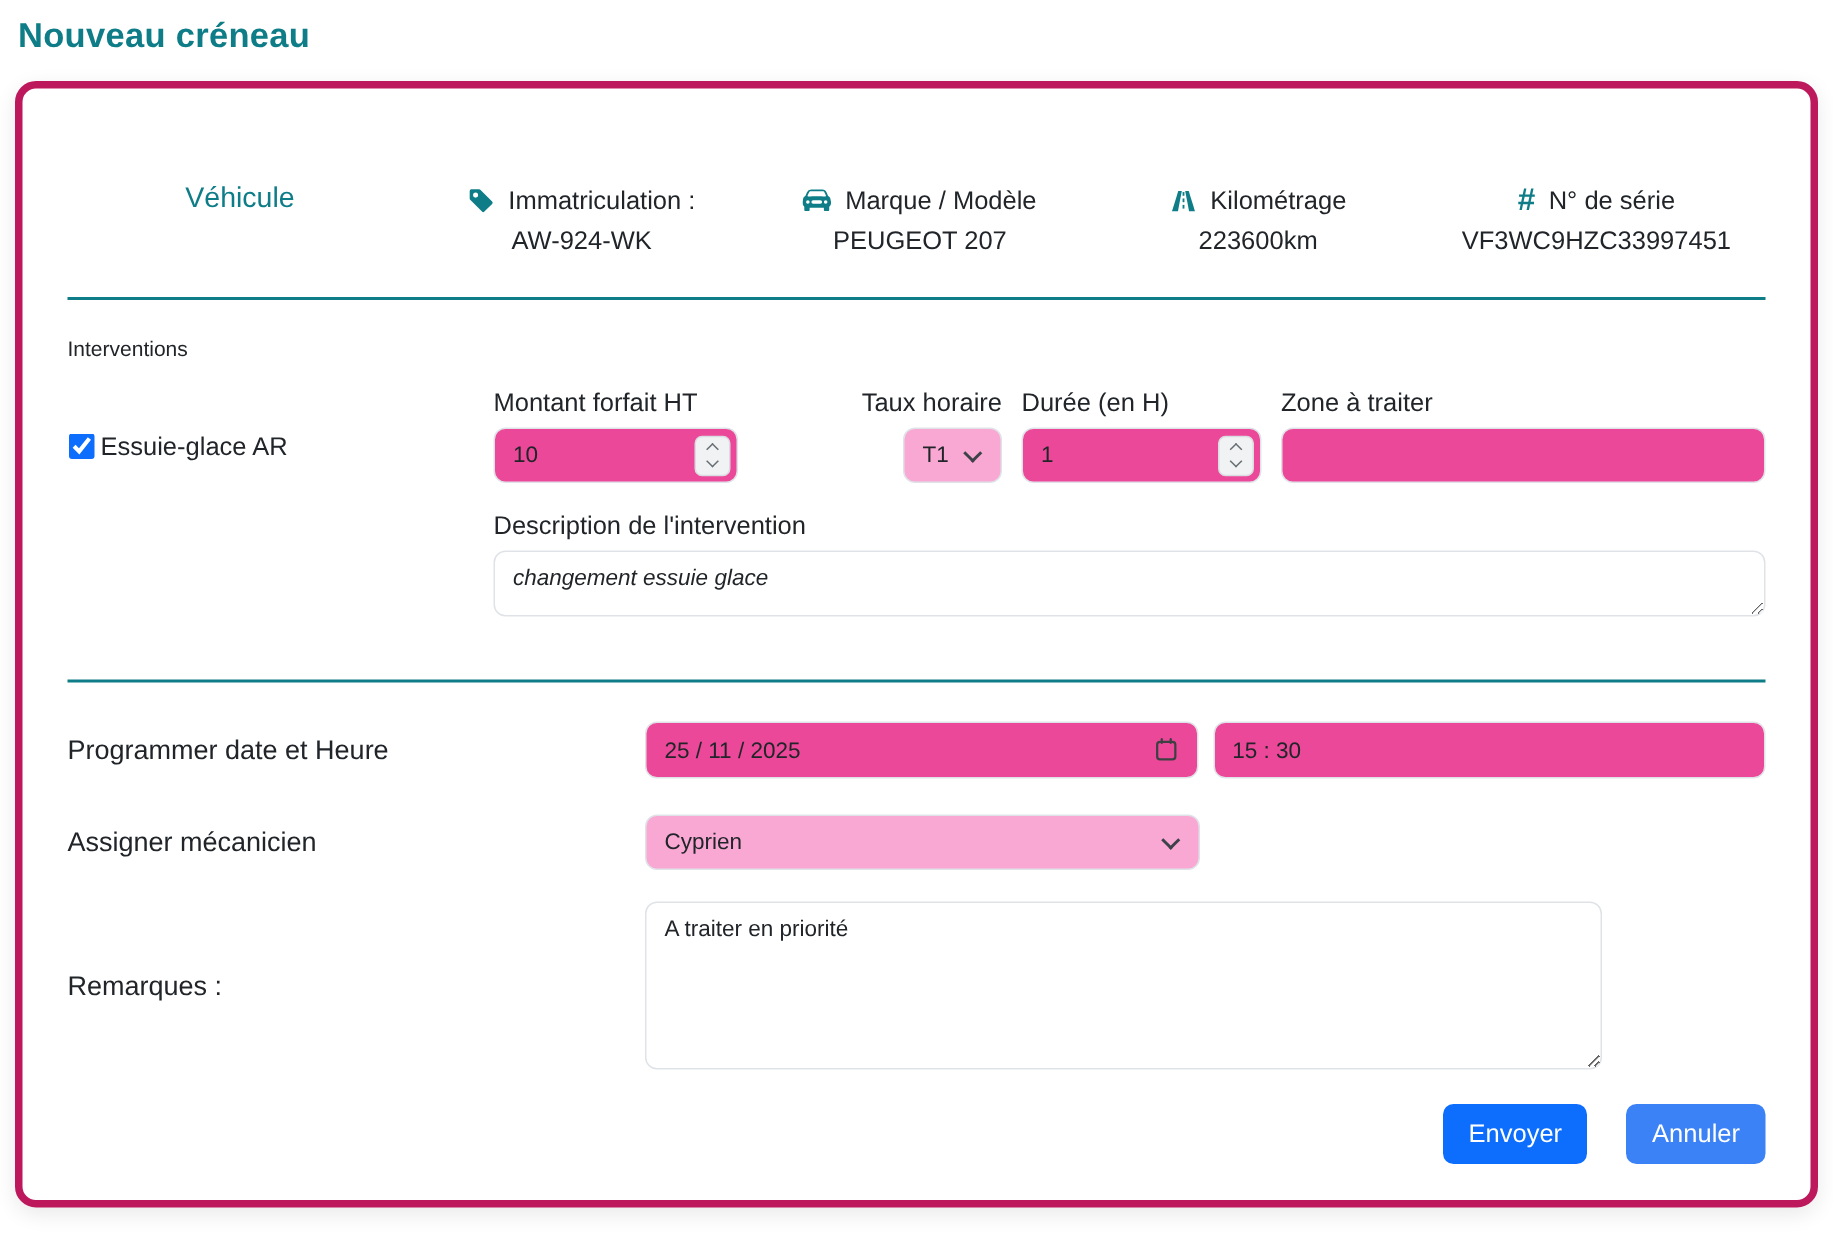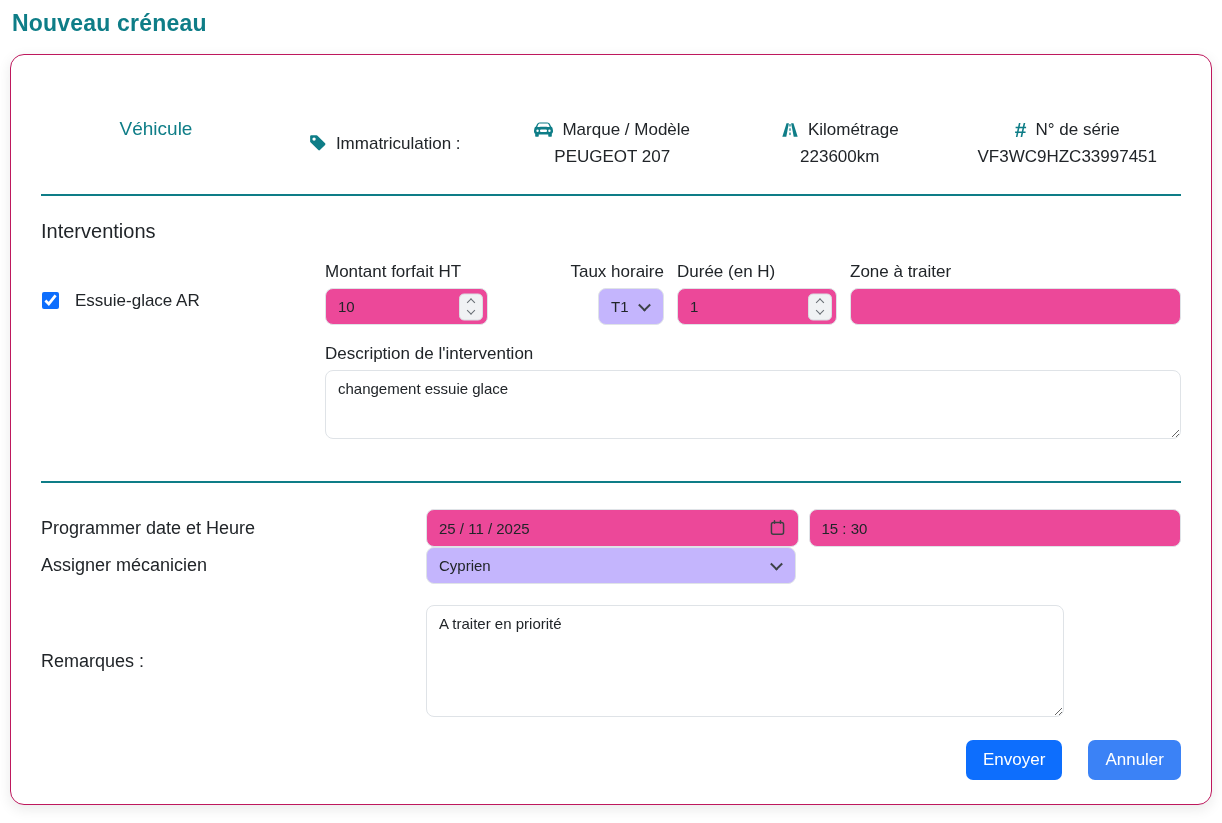--- a/index.html
+++ b/index.html
@@ -15,21 +15,21 @@
     color: #0e7d87;
     font-size: 23px;
     font-weight: 700;
     margin: 10px 0 0 12px;
     letter-spacing: 0.2px;
   }
   .card {
     margin: 17px 10px 0 10px;
     height: 751px;
     background: #fff;
-    border: 1px solid #be185d;
+    border: 5px solid #be185d;
     border-radius: 14px;
     box-shadow: 0 4px 14px rgba(0,0,0,0.09);
     padding: 24px 30px 28px 30px;
   }
 
   
   .vehicle-row { display: flex; align-items: center; padding: 8px 0 24px 0; }
   .vehicle-title {
     width: 230px; text-align: center;
     color: #0e7d87; font-size: 19px;
@@ -42,23 +42,23 @@
   .vehicle-cell .line2 { line-height: 27px; }
   .vicon { display: inline-flex; align-items: center; }
   .hash-icon {
     color: #0e7d87; font-size: 21px; font-weight: 700; line-height: 1;
   }
   .hash-icon::before { content: "#"; }
 
   .teal-divider { border: 0; border-top: 2px solid #0e7d87; margin: 0; }
 
   
-  .section-heading { font-size: 20px; margin: 24px 0 18px 0; }
+  .section-heading { font-size: 14px; margin: 24px 0 18px 0; }
   .interventions-row { display: flex; }
-  .check-col { width: 284px; display: flex; align-items: flex-start; gap: 16px; padding-top: 30px; }
+  .check-col { width: 284px; display: flex; align-items: flex-start; gap: 4px; padding-top: 30px; }
   .check-col input[type="checkbox"] {
     width: 17px; height: 17px; margin: 1px 0 0 1px;
     accent-color: #0d6efd;
   }
   .check-label { font-size: 17px; }
   .fields-col { flex: 1; }
   .fields-grid { display: flex; gap: 13px; margin-bottom: 18px; }
   .field { display: flex; flex-direction: column; }
   .field-montant { width: 163px; }
   .field-taux { width: 163px; align-items: flex-end; }
@@ -84,43 +84,43 @@
   }
   .sp-chev { width: 6px; height: 6px; border-right: 1.6px solid #676d73; border-bottom: 1.6px solid #676d73; }
   .sp-up { transform: rotate(-135deg); margin-top: 2px; }
   .sp-down { transform: rotate(45deg); margin-bottom: 2px; }
 
   select.select-input {
     appearance: none; -webkit-appearance: none; -moz-appearance: none;
     width: 100%; height: 37px;
     border: 1px solid #dfe3e7; border-radius: 8px;
     padding: 0 34px 0 12px; font-size: 15px; color: #212529;
-    font-family: inherit; background: #c4b5fd; outline: none;
+    font-family: inherit; background: #f9a8d4; outline: none;
   }
   .select-chev {
     position: absolute; right: 15px; top: 50%;
     width: 9px; height: 9px;
     border-right: 2px solid #3c4247; border-bottom: 2px solid #3c4247;
     transform: translateY(-70%) rotate(45deg);
     pointer-events: none;
   }
 
   .textarea-input {
     width: 100%; border: 1px solid #dfe3e7; border-radius: 8px;
     padding: 9px 12px; font-size: 15px; color: #212529;
     font-family: inherit; outline: none; resize: both;
   }
-  .desc-textarea { height: 69px; }
+  .desc-textarea { height: 44px; font-style: italic; }
 
   .divider2 { margin-top: 42px; }
 
   
   .form-row { display: flex; align-items: center; }
   .row-schedule { margin-top: 26px; }
-  .row-mechanic { }
+  .row-mechanic { margin-top: 24px; }
   .row-remarks { margin-top: 21px; }
   .row-label { width: 385px; font-size: 18px; }
   .row-controls { flex: 1; display: flex; gap: 10px; }
   .date-wrap { flex: 1; justify-content: flex-end; }
   .time-wrap { flex: 1; }
   .date-input { padding-right: 40px; height: 38px; }
   .time-input { height: 38px; }
   .calendar-btn {
     position: absolute; right: 13px; top: 50%; transform: translateY(-50%);
     display: inline-flex; cursor: pointer;
@@ -149,20 +149,21 @@
 
     <div class="vehicle-cell">
       <div class="line1">
         <span class="vicon">
           <svg width="18" height="18" viewBox="0 0 16 16" fill="#0e7d87">
               <path d="M2 1a1 1 0 0 0-1 1v4.586a1 1 0 0 0 .293.707l7 7a1 1 0 0 0 1.414 0l4.586-4.586a1 1 0 0 0 0-1.414l-7-7A1 1 0 0 0 6.586 1H2zm4 3.5a1.5 1.5 0 1 1-3 0 1.5 1.5 0 0 1 3 0z"></path>
             </svg>
         </span>
         <span>Immatriculation :</span>
       </div>
+      <div class="line2">AW-924-WK</div>
     </div>
 
     <div class="vehicle-cell">
       <div class="line1">
         <span class="vicon">
           <svg width="19" height="19" viewBox="0 0 16 16" fill="#0e7d87">
               <path d="M2.52 3.515A2.5 2.5 0 0 1 4.82 2h6.362c1 0 1.904.596 2.298 1.515l.792 1.848c.075.175.21.319.38.404.5.25.855.715.965 1.262l.335 1.679c.033.161.049.325.049.49v.413c0 .814-.39 1.543-1 1.997V13.5a.5.5 0 0 1-.5.5h-2a.5.5 0 0 1-.5-.5v-1.338c-1.292.048-2.745.088-4 .088s-2.708-.04-4-.088V13.5a.5.5 0 0 1-.5.5h-2a.5.5 0 0 1-.5-.5v-1.892c-.61-.454-1-1.183-1-1.997v-.413a2.5 2.5 0 0 1 .049-.49l.335-1.68c.11-.546.465-1.012.964-1.261a.807.807 0 0 0 .381-.404l.792-1.848zM3 10a1 1 0 1 0 0-2 1 1 0 0 0 0 2zm10 0a1 1 0 1 0 0-2 1 1 0 0 0 0 2zM6 8a1 1 0 0 0 0 2h4a1 1 0 1 0 0-2H6zM2.906 5.189a.51.51 0 0 0 .497.731c.91-.073 3.35-.17 4.597-.17 1.247 0 3.688.097 4.597.17a.51.51 0 0 0 .497-.731l-.956-1.913A.5.5 0 0 0 11.691 3H4.309a.5.5 0 0 0-.447.276L2.906 5.19z"></path>
             </svg>
         </span>
         <span>Marque / Modèle</span>

